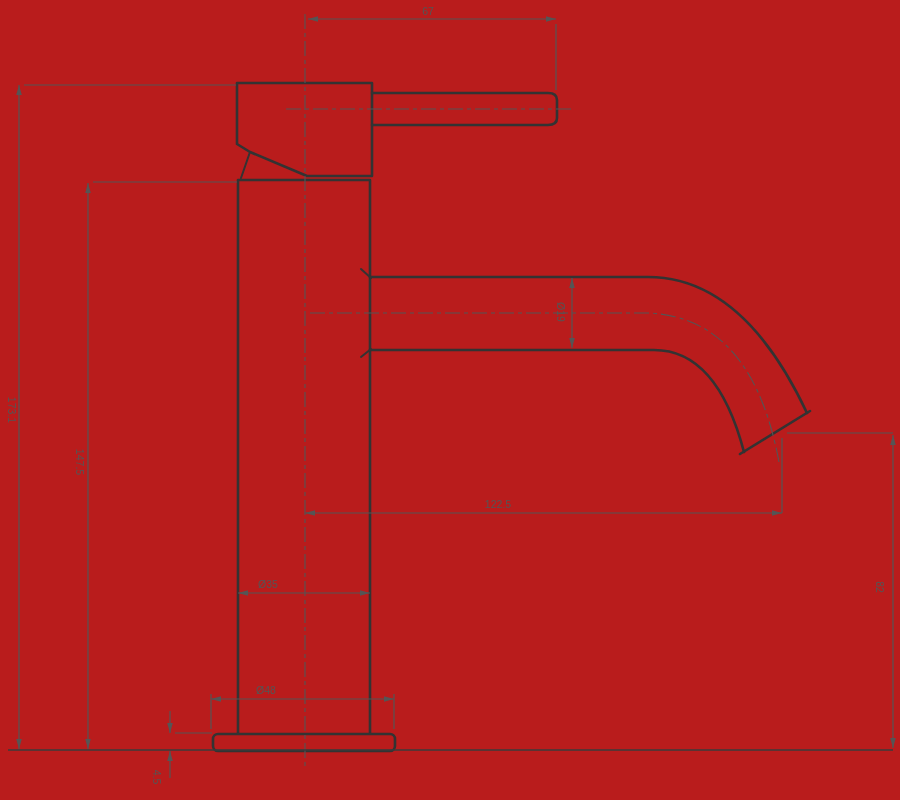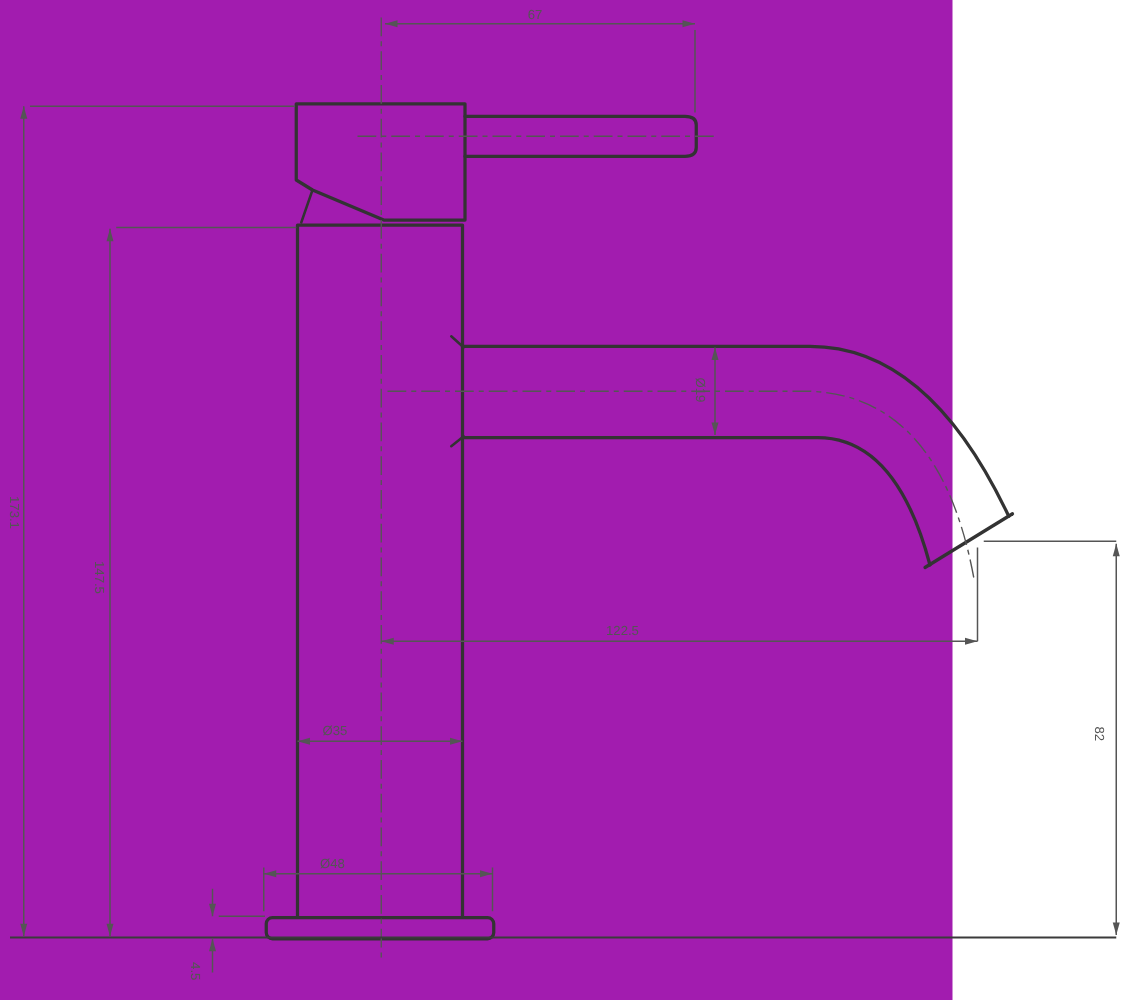--- a/index.html
+++ b/index.html
@@ -5,23 +5,23 @@
   html, body {
     margin: 0;
     padding: 0;
     background: #ffffff;
     width: 900px;
     height: 800px;
     overflow: hidden;
     font-family: "Liberation Sans", sans-serif;
   }
   .drawing-wrap {
-    width: 762px;
+    width: 900px;
     height: 800px;
-    background: #a21caf;
+    background: #b91c1c;
     position: relative;
   }
   svg { display: block; }
   .outline {
     fill: none;
     stroke: #333333;
     stroke-width: 2.6;
     stroke-linejoin: round;
     stroke-linecap: round;
   }

